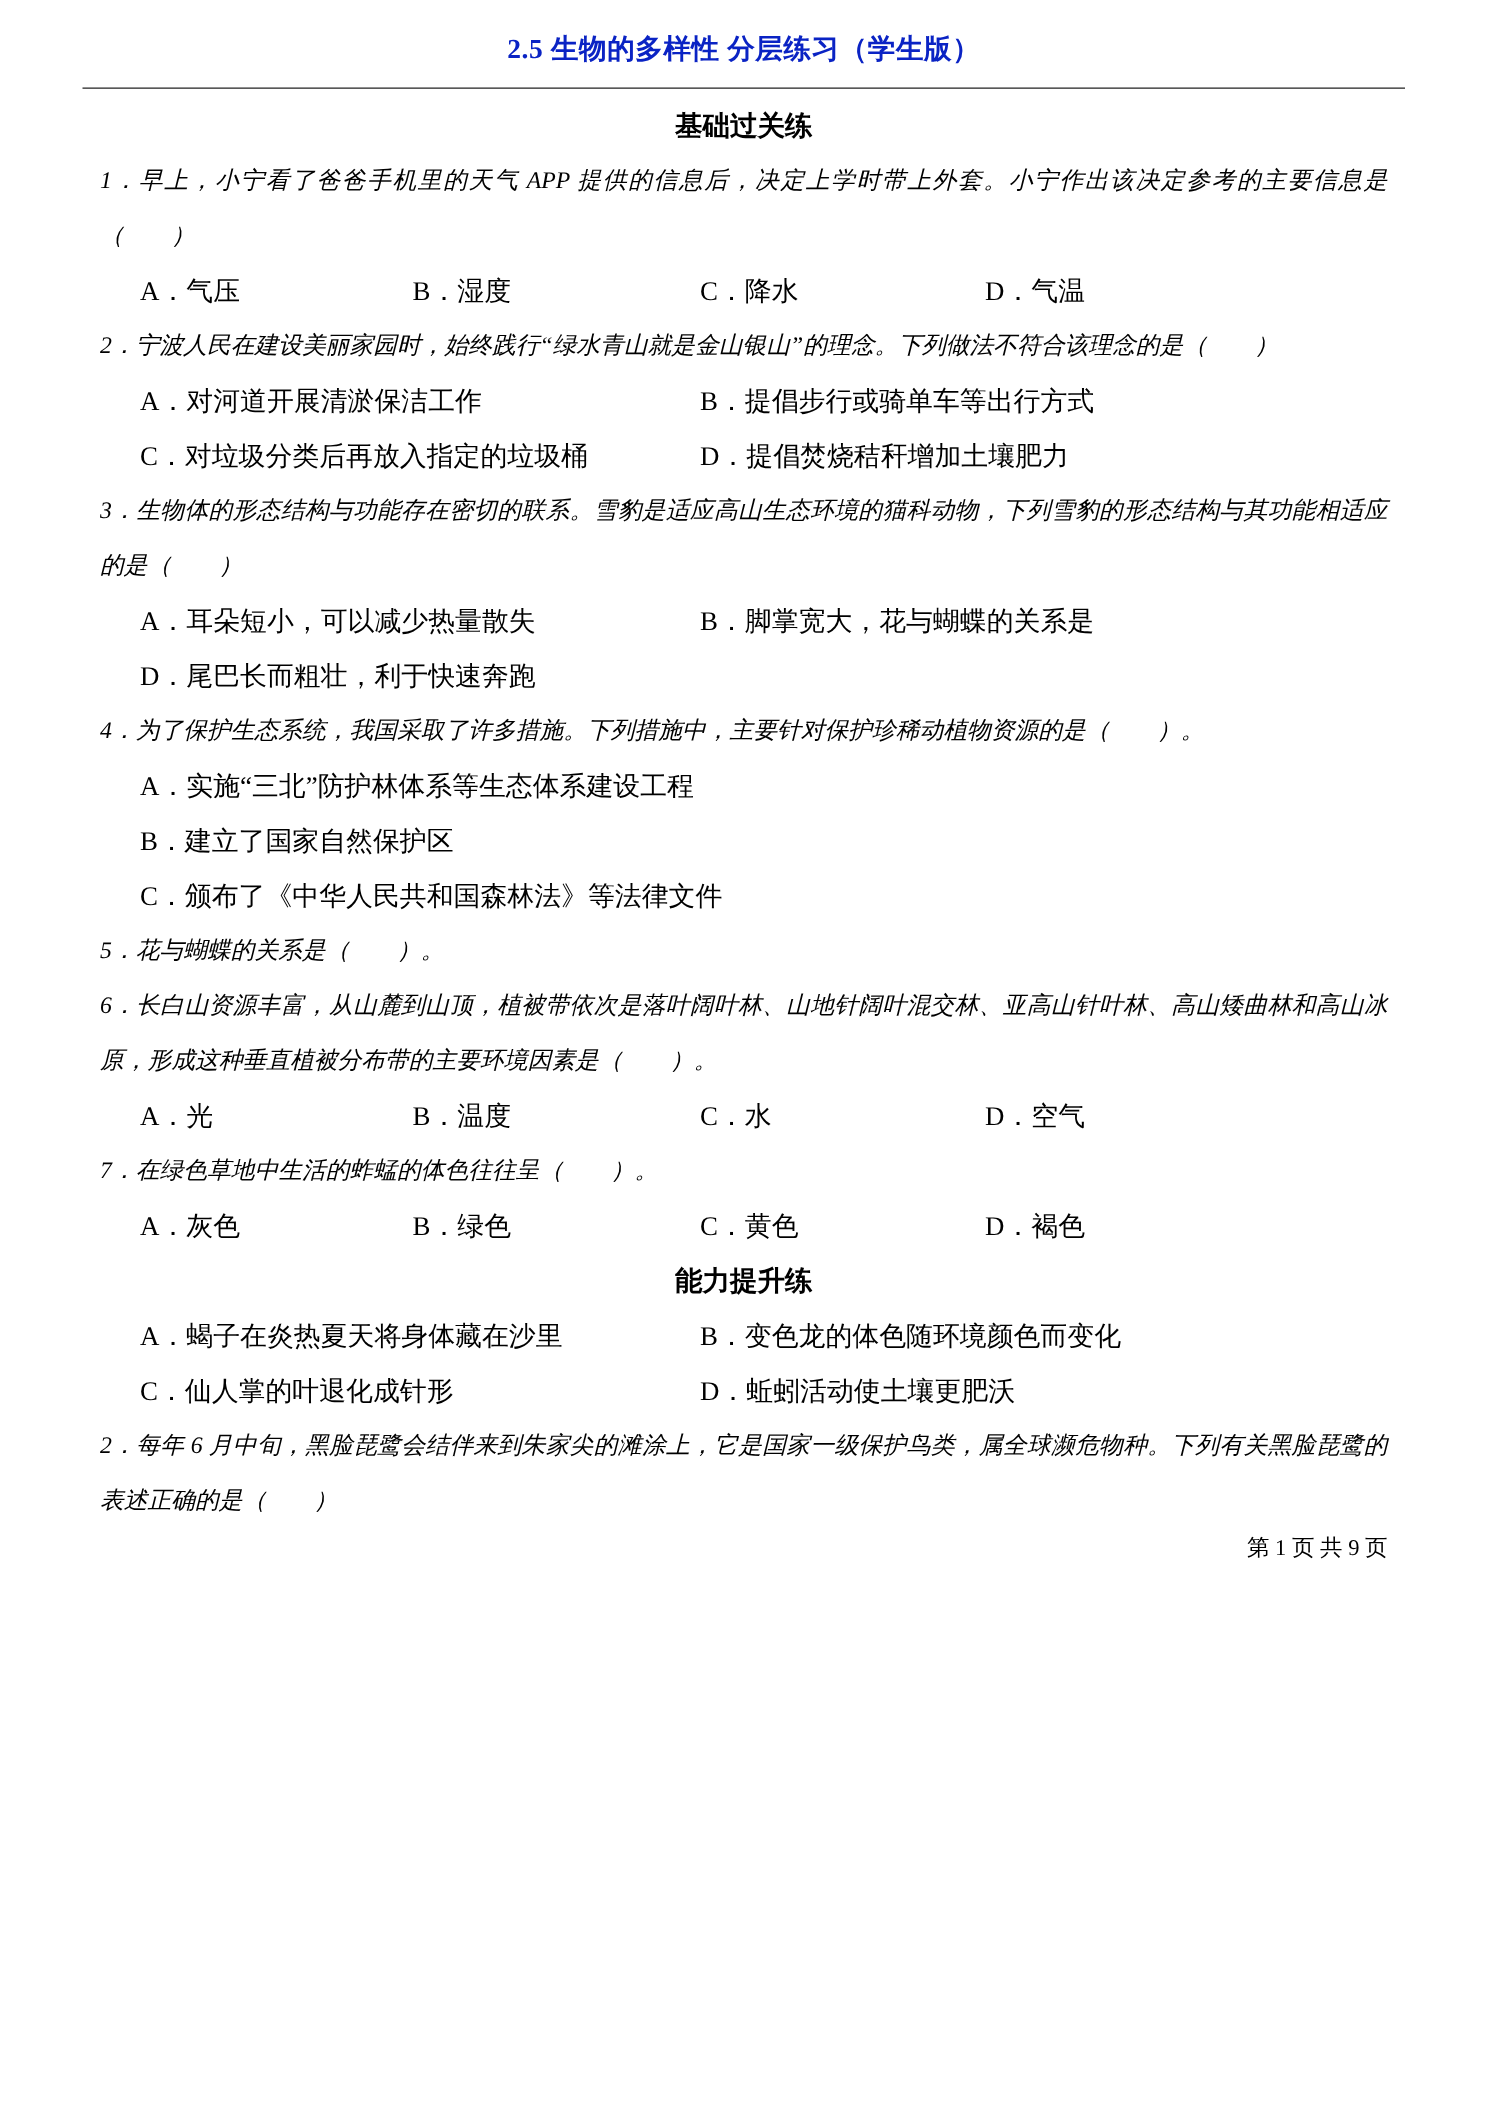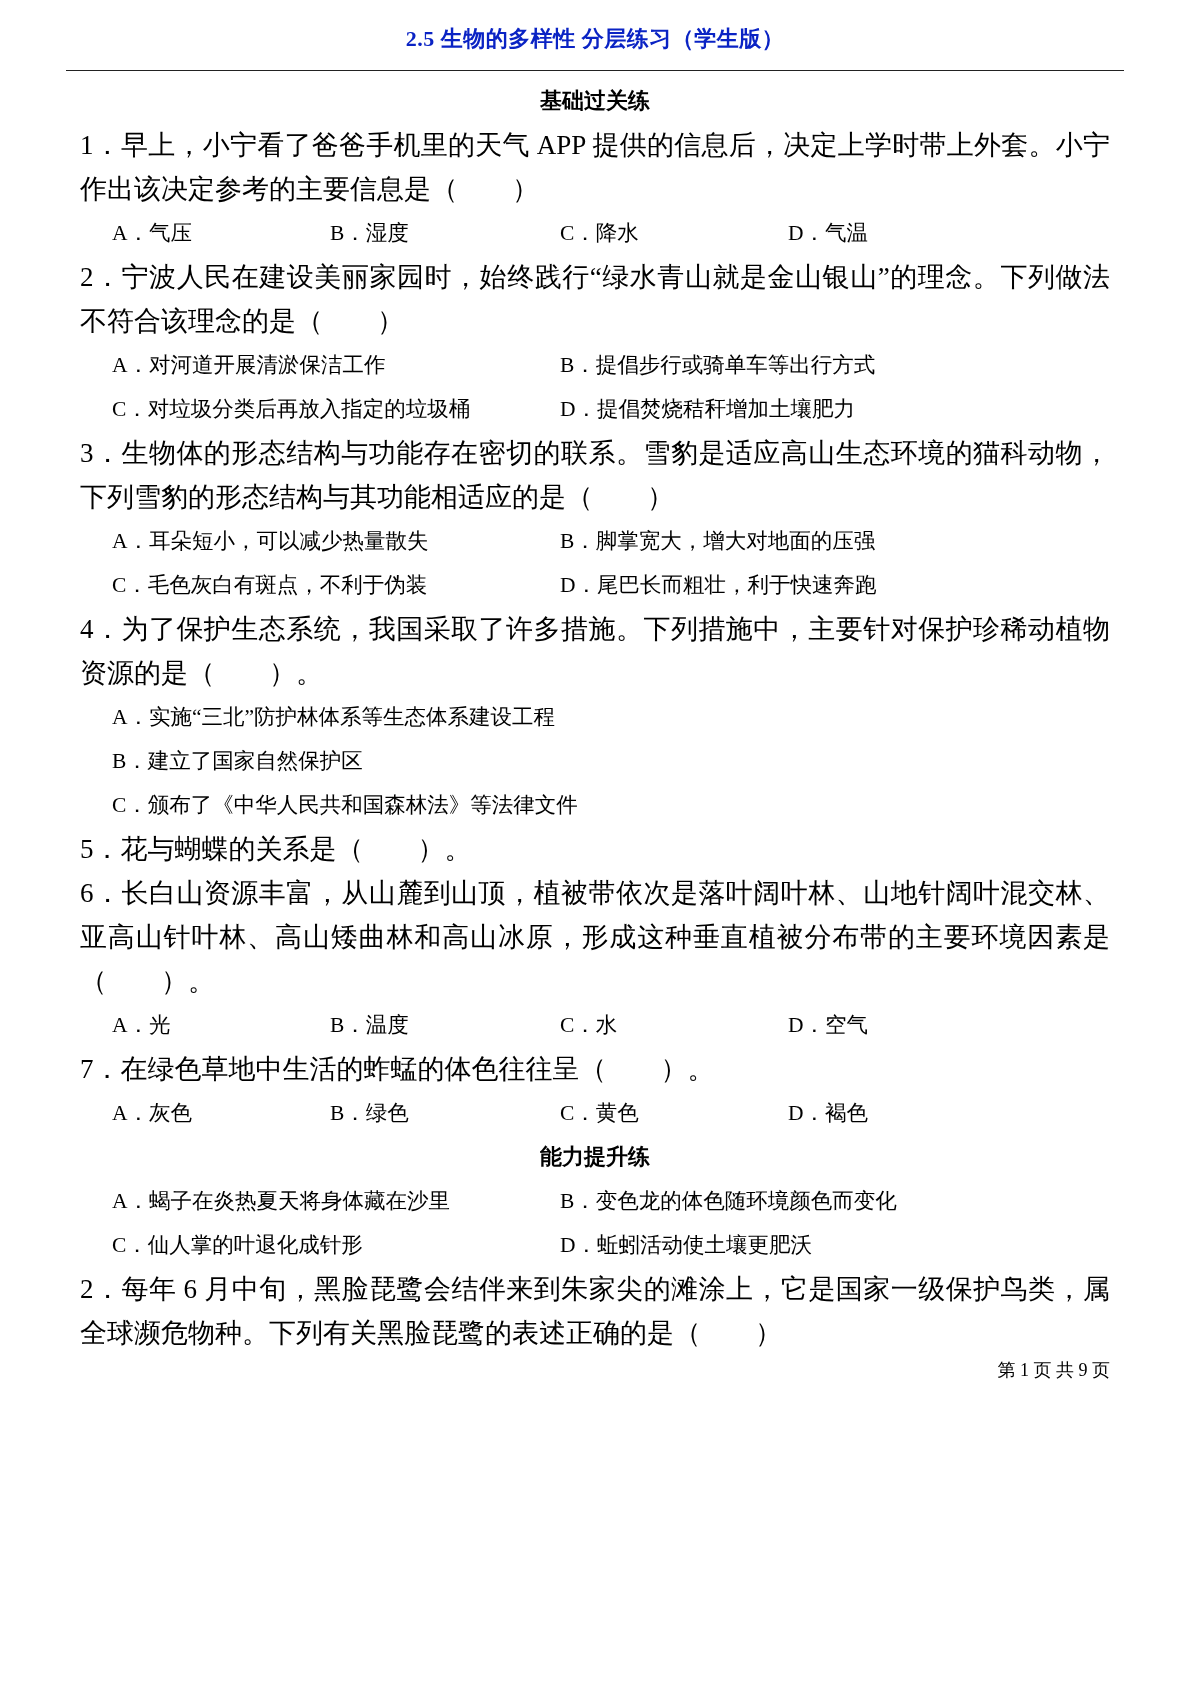--- a/index.html
+++ b/index.html
@@ -36,23 +36,24 @@
     margin: 0 -14px 8px -14px;
   }
   .section-heading {
     font-size: 22px;
     font-weight: bold;
     text-align: center;
     margin: 0;
     line-height: 44px;
   }
   .stem {
-    font-size: 27px;
+    font-size: 19px;
     line-height: 44px;
     text-align: justify;
+    font-style: italic;
   }
   .options {
     display: grid;
     padding-left: 32px;
     font-size: 21.5px;
     line-height: 44px;
   }
   .options.cols4 { grid-template-columns: 218px 230px 228px auto; }
   .options.cols2 { grid-template-columns: 448px auto; }
   .options.cols1 { grid-template-columns: auto; }
@@ -86,22 +87,21 @@
       <div class="stem">2．宁波人民在建设美丽家园时，始终践行“绿水青山就是金山银山”的理念。下列做法不符合该理念的是（　　）</div>
       <div class="options cols2">
         <div class="option">A．对河道开展清淤保洁工作</div>
         <div class="option">B．提倡步行或骑单车等出行方式</div>
         <div class="option">C．对垃圾分类后再放入指定的垃圾桶</div>
         <div class="option">D．提倡焚烧秸秆增加土壤肥力</div>
       </div>
       <div class="stem">3．生物体的形态结构与功能存在密切的联系。雪豹是适应高山生态环境的猫科动物，下列雪豹的形态结构与其功能相适应的是（　　）</div>
       <div class="options cols2">
         <div class="option">A．耳朵短小，可以减少热量散失</div>
-        <div class="option">B．脚掌宽大，增大对地面的压强</div>
-        <div class="option">C．毛色灰白有斑点，不利于伪装</div>
+        <div class="option">B．脚掌宽大，花与蝴蝶的关系是</div>
         <div class="option">D．尾巴长而粗壮，利于快速奔跑</div>
       </div>
       <div class="stem">4．为了保护生态系统，我国采取了许多措施。下列措施中，主要针对保护珍稀动植物资源的是（　　）。</div>
       <div class="options cols1">
         <div class="option">A．实施“三北”防护林体系等生态体系建设工程</div>
         <div class="option">B．建立了国家自然保护区</div>
         <div class="option">C．颁布了《中华人民共和国森林法》等法律文件</div>
       </div>
       <div class="stem">5．花与蝴蝶的关系是（　　）。</div>
       <div class="stem">6．长白山资源丰富，从山麓到山顶，植被带依次是落叶阔叶林、山地针阔叶混交林、亚高山针叶林、高山矮曲林和高山冰原，形成这种垂直植被分布带的主要环境因素是（　　）。</div>

